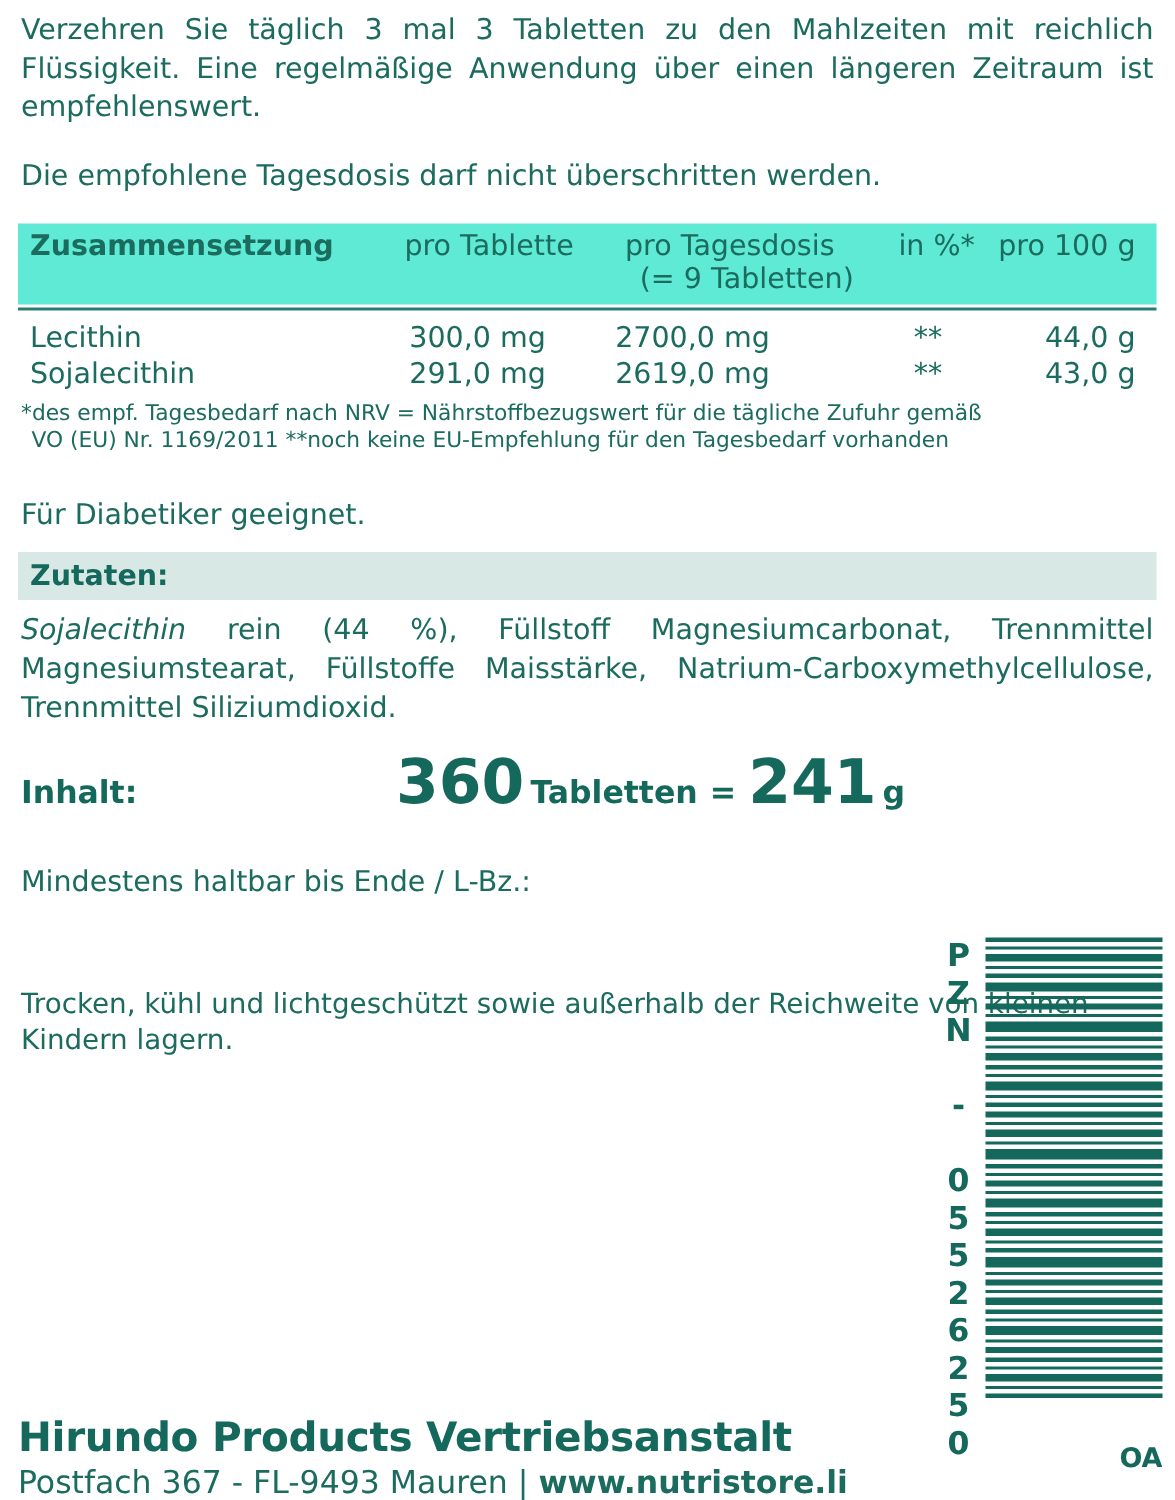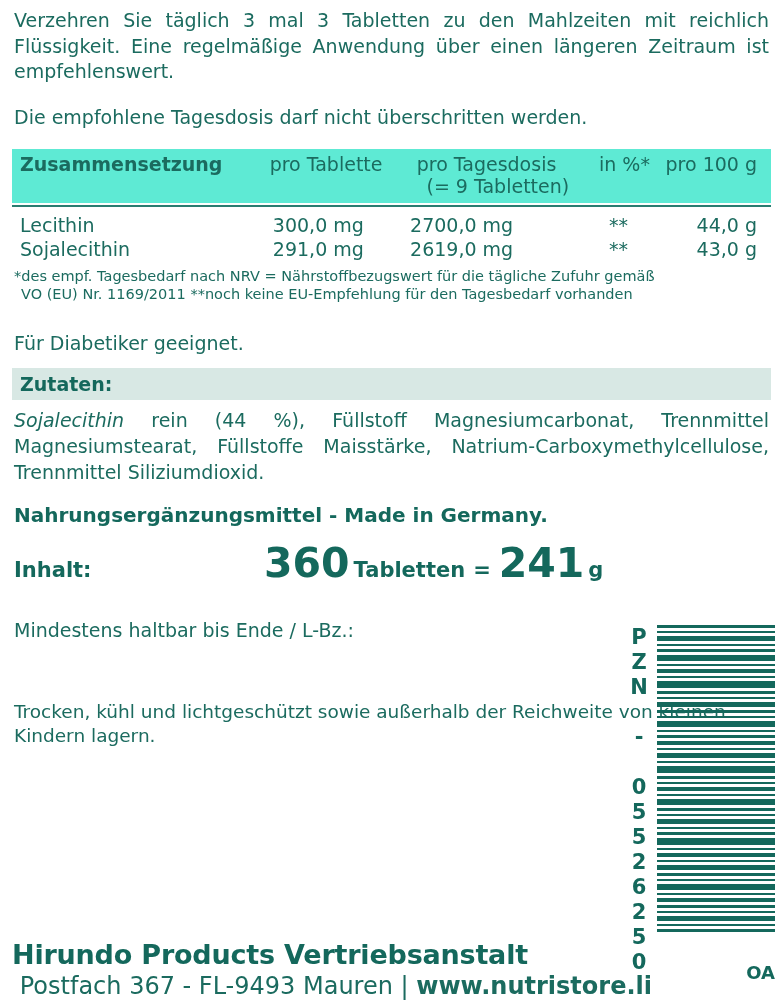--- a/index.html
+++ b/index.html
@@ -174,24 +174,23 @@
     bottom: 8px;
     width: 640px;
   }
   .company {
     font-size: 27px;
     font-weight: bold;
     color: #14685c;
     letter-spacing: -0.2px;
   }
   .address {
-    font-size: 24px;
+    font-size: 21px;
     color: #1b6b5f;
     margin-top: 2px;
-    text-align: right;
   }
   .address b { font-weight: bold; }
 
   .storage {
     font-size: 18.5px;
     line-height: 1.3;
     color: #1b6b5f;
     margin: 0 2px;
   }
 </style>
@@ -252,21 +251,20 @@
     </div>
   </div>
 
   <div class="spacer-md"></div>
   <div class="para nojust">Für Diabetiker geeignet.</div>
   <div class="spacer-sm"></div>
 
   <div class="band">Zutaten:</div>
   <div class="para"><span class="ital">Sojalecithin</span> <span>rein (44 %), Füllstoff Magnesiumcarbonat, Trennmittel Magnesiumstearat, Füllstoffe Maisstärke, Natrium-Carboxymethylcellulose, Trennmittel Siliziumdioxid.</span></div>
 
-  <div class="bold-line">Nahrungsergänzungsmittel - Made in Germany.</div>
 
   <div class="contents-row">
     <div class="contents-label">Inhalt:</div>
     <div class="big-num">360</div>
     <div class="mid-word">Tabletten</div>
     <div class="eq">=</div>
     <div class="big-num">241</div>
     <div class="unit">g</div>
   </div>
 

